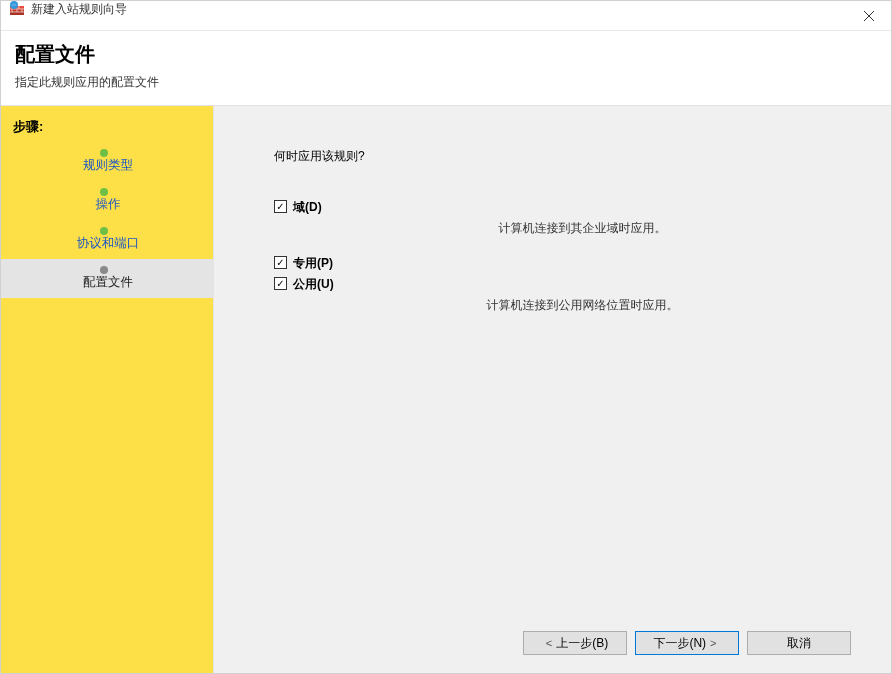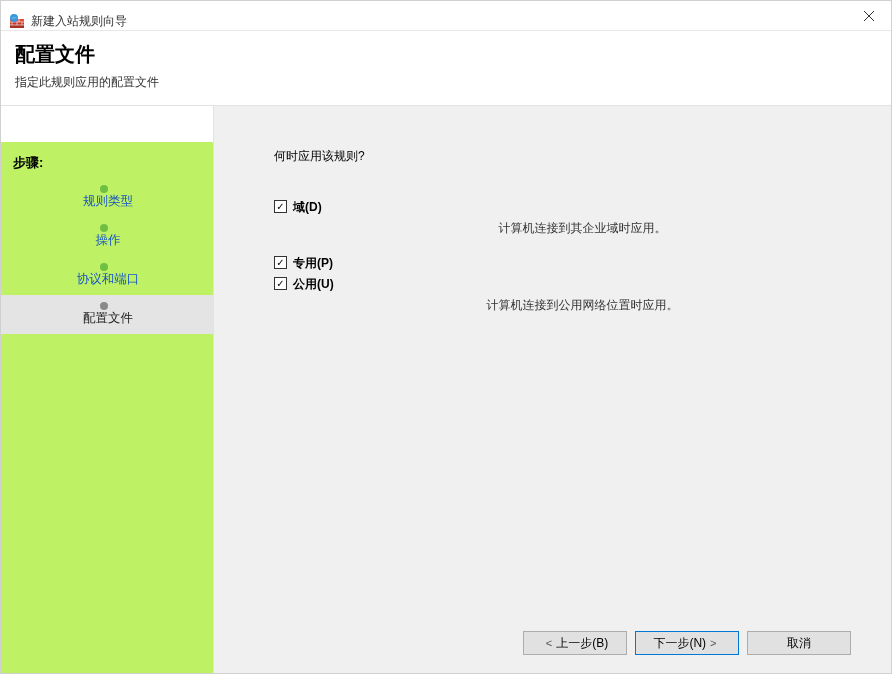--- a/index.html
+++ b/index.html
@@ -10,21 +10,21 @@
     background: #fff;
     color: #000;
     width: 892px;
     height: 674px;
     overflow: hidden;
     border: 1px solid #d0d0d0;
   }
   .titlebar {
     height: 30px;
     display: flex;
-    align-items: flex-end;
+    align-items: flex-start;
     padding: 0 8px;
     background: #fff;
     border-bottom: 1px solid #e8e8e8;
     position: relative;
   }
   .titlebar-icon {
     width: 16px; height: 16px; margin-right: 6px;
     display: inline-flex; align-items:center; justify-content:center;
   }
   .titlebar-title { color: #333; }
@@ -50,23 +50,22 @@
     font-size: 12px;
   }
 
   .body {
     display: flex;
     height: calc(100% - 30px - 74px);
     border-top: 1px solid #e3e3e3;
   }
   .sidebar {
     width: 212px;
-    background: #bef264;
+    background: #fde047;
     padding: 8px 0 0 0;
-    margin-top: 36px;
   }
   .sidebar-title {
     font-weight: bold;
     font-size: 13px;
     padding: 4px 12px 6px 12px;
   }
   .step {
     display: flex;
     align-items: center;
     padding: 7px 12px 7px 14px;

